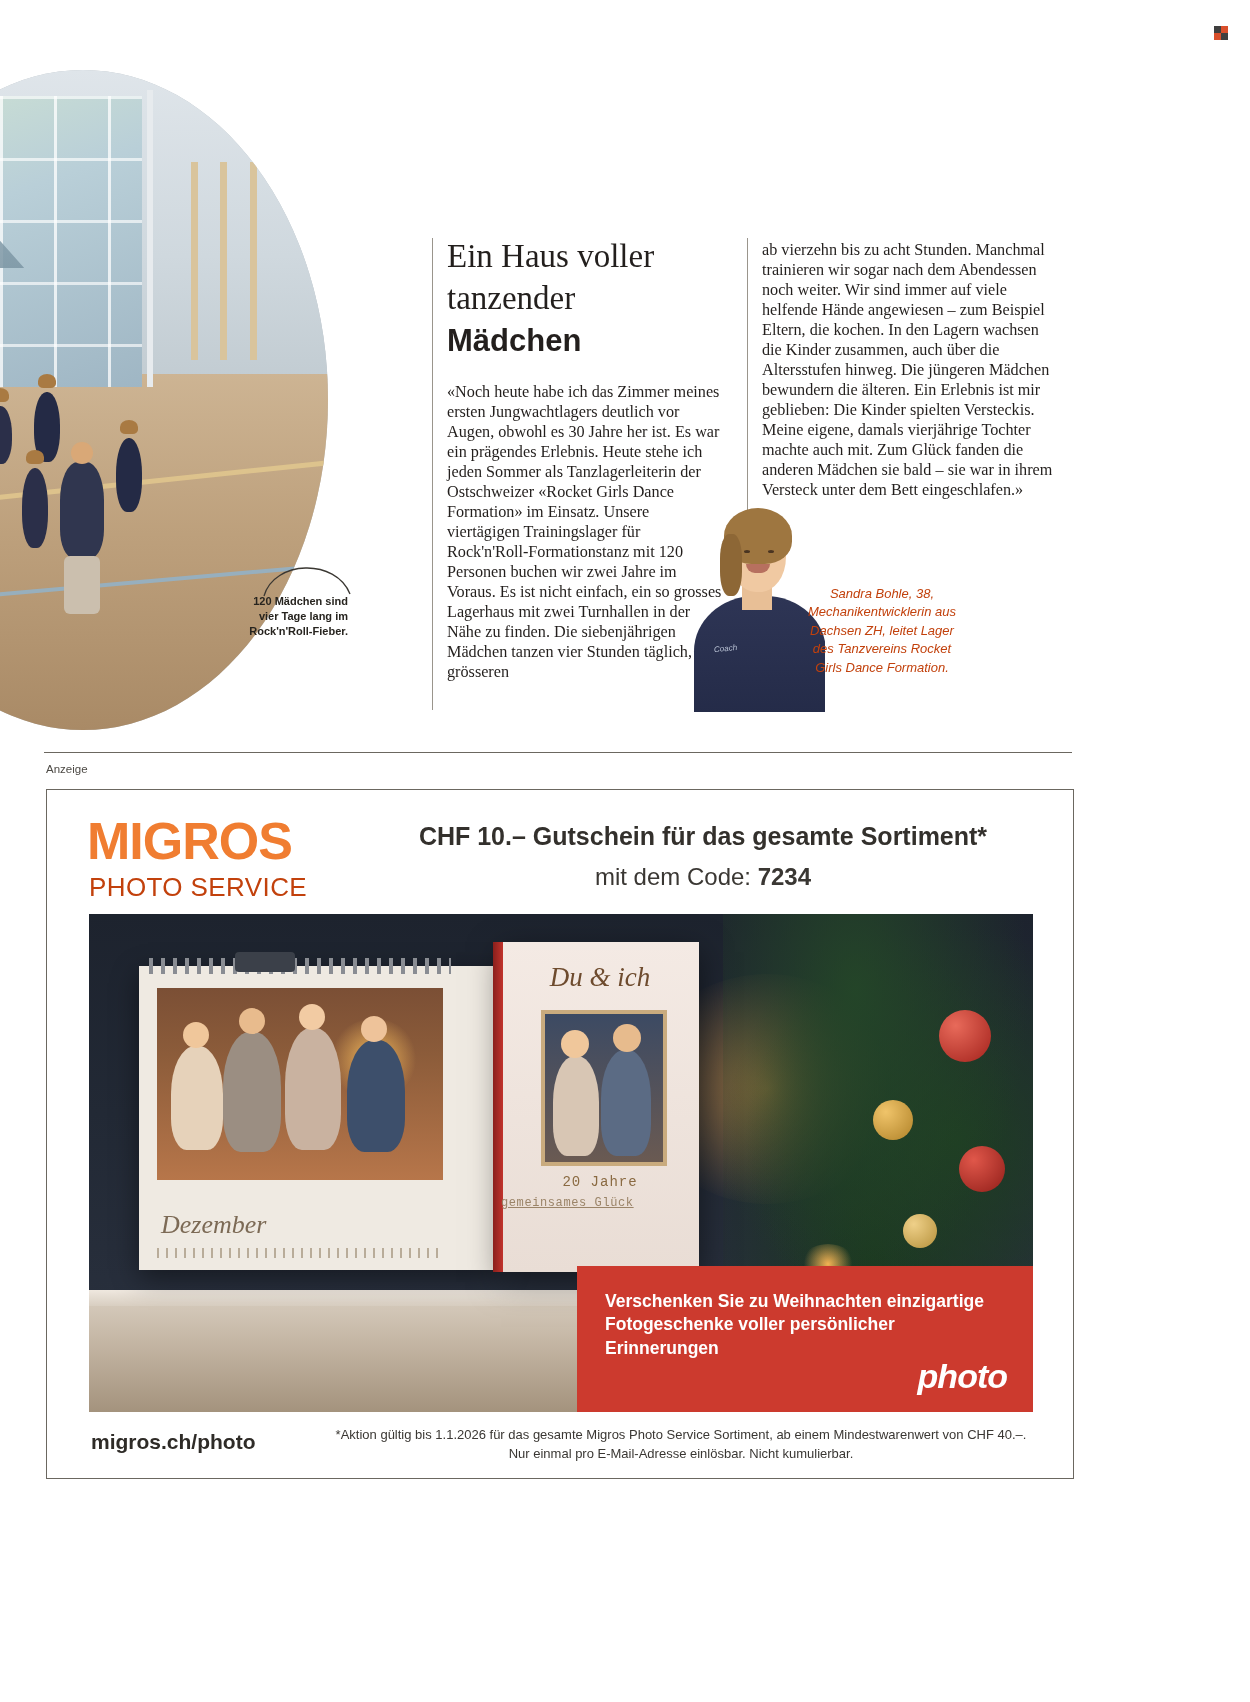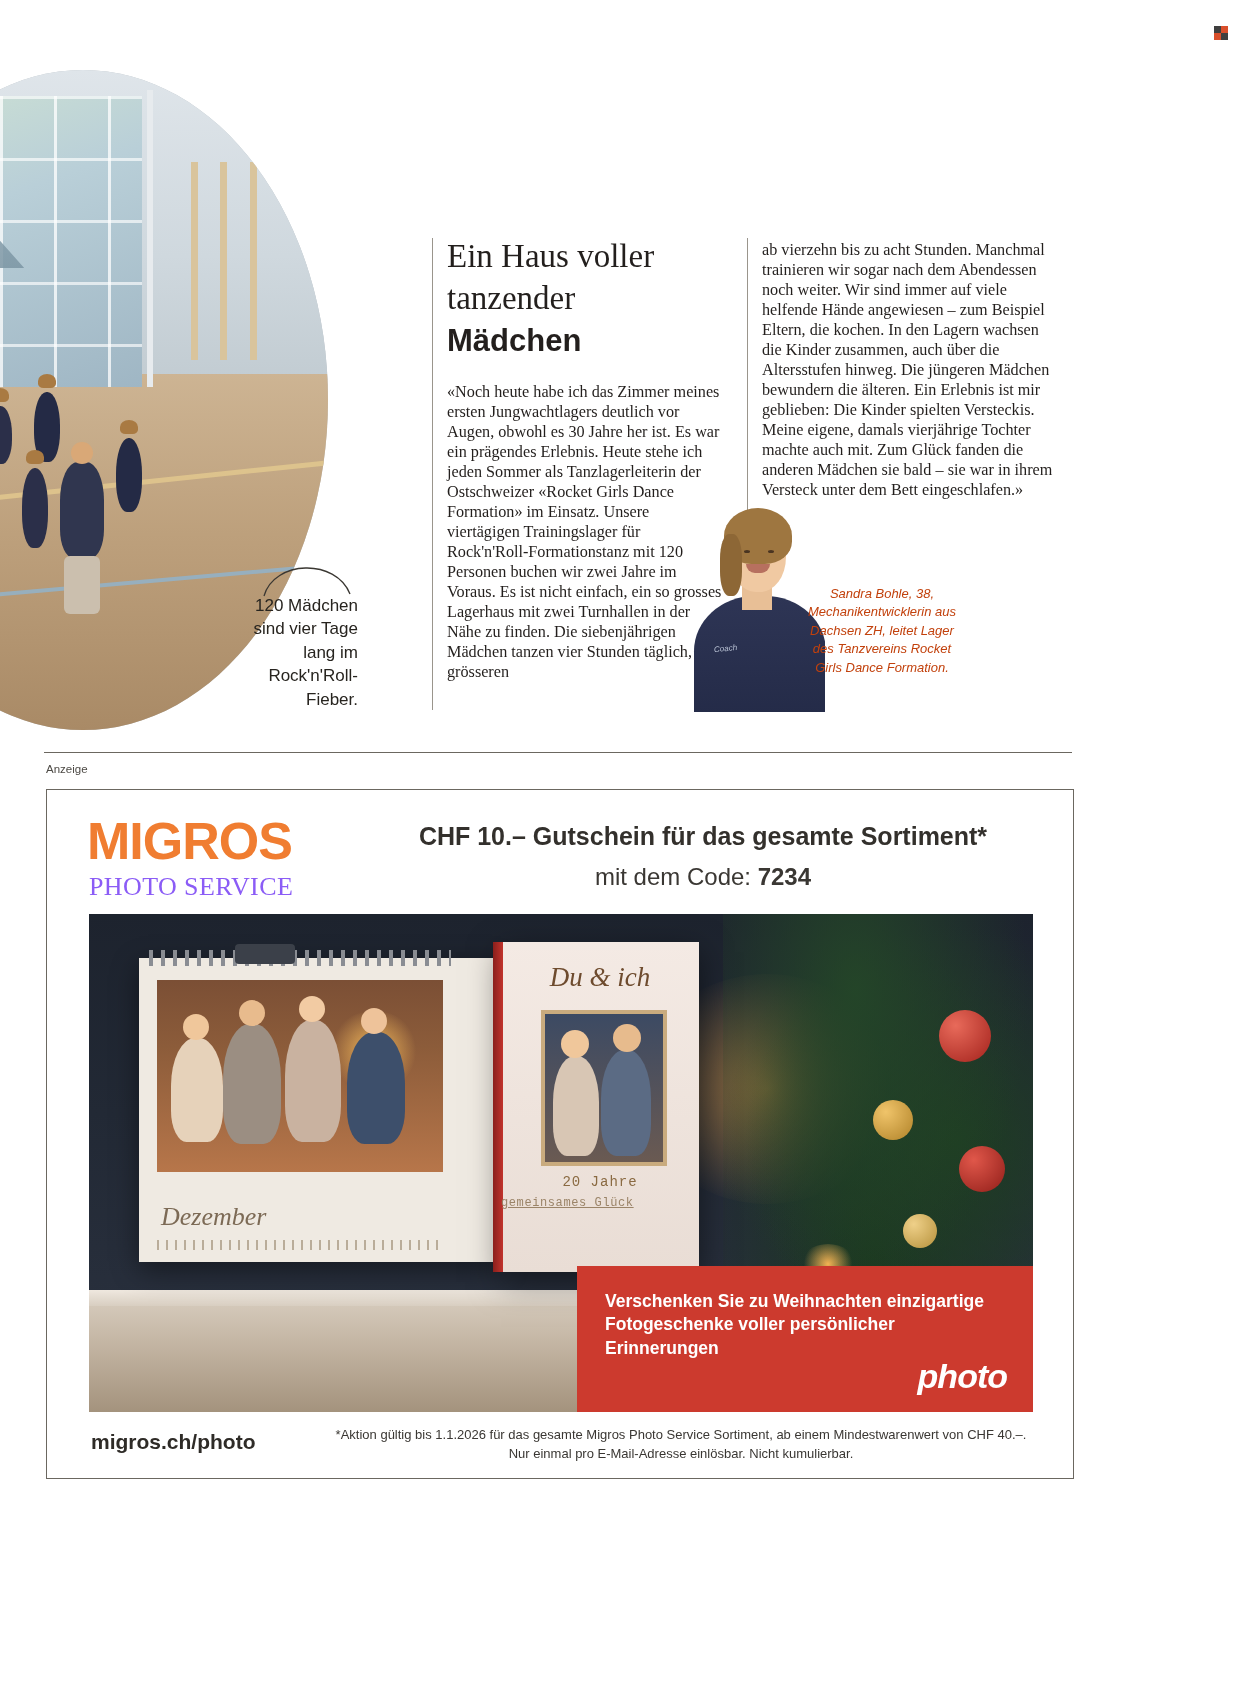--- a/index.html
+++ b/index.html
@@ -72,22 +72,22 @@
   .dancer .hair{position:absolute;left:50%;top:-18px;transform:translateX(-50%);
     width:18px;height:14px;border-radius:50% 50% 30% 30%;background:#a97a42;}
   .boy{position:absolute;background:#30364f;border-radius:40% 40% 30% 30%;}
   .boy .head{position:absolute;left:50%;top:-20px;transform:translateX(-50%);
     width:22px;height:22px;border-radius:50%;background:#d9a877;}
   .boy .pants{position:absolute;left:4px;bottom:-56px;width:calc(100% - 8px);height:58px;
     background:#cbbfae;border-radius:6px;}
 
   
   .photo-cap{
-    position:absolute;left:250px;top:594px;width:108px;
-    text-align:right;font-size:17px;font-weight:400;line-height:1.38;color:#27241f;
+    position:absolute;left:240px;top:594px;width:108px;
+    text-align:right;font-size:11px;font-weight:700;line-height:1.38;color:#27241f;
   }
   .cap-arc{position:absolute;left:262px;top:556px;width:90px;height:42px;}
 
   
   .headline{
     position:absolute;left:447px;top:236px;width:270px;
     font-family:"Liberation Serif", serif;
     font-size:33px;line-height:1.27;color:#231f1d;font-weight:400;
   }
   .headline .bold{font-family:"Liberation Sans", sans-serif;font-weight:700;font-size:31px;}
@@ -136,21 +136,21 @@
   .adbox{
     position:absolute;left:46px;top:789px;width:1026px;height:688px;
     border:1.2px solid #6b6760;background:#fff;
   }
   .migros-logo{
     position:absolute;left:40px;top:25px;
     font-size:52px;font-weight:700;color:#f07d31;letter-spacing:-1px;line-height:1;
   }
   .migros-sub{
     position:absolute;left:42px;top:82px;
-    font-size:26px;font-weight:400;color:#8b5cf6;letter-spacing:.4px;font-family:Liberation Serif, serif;
+    font-size:26px;font-weight:400;color:#c2410c;letter-spacing:.4px;
   }
   .ad-head{
     position:absolute;left:326px;top:32px;width:660px;text-align:center;
     font-size:25px;font-weight:700;color:#33302c;
   }
   .ad-sub{
     position:absolute;left:326px;top:73px;width:660px;text-align:center;
     font-size:24px;font-weight:400;color:#3a3733;
   }
   .ad-sub b{font-weight:700;}
@@ -161,21 +161,21 @@
     background:linear-gradient(180deg,#1d232e 0%,#222935 40%,#2b3240 100%);
   }
   .scene-shelf{position:absolute;left:0;bottom:0;width:100%;height:120px;
     background:linear-gradient(180deg,#d9cfc1 0%,#c5b7a5 40%,#a4937d 100%);}
   .scene-shelf-edge{position:absolute;left:0;bottom:106px;width:100%;height:16px;
     background:linear-gradient(180deg,#efe8df,#d8cec1);}
   .scene-glow{position:absolute;left:58%;top:12%;width:260px;height:230px;border-radius:50%;
     background:radial-gradient(circle,rgba(255,176,74,.55),rgba(255,150,40,0) 70%);}
 
   .calendar{
-    position:absolute;left:50px;top:44px;width:362px;height:304px;
+    position:absolute;left:50px;top:52px;width:362px;height:304px;
     background:#efeae2;box-shadow:0 8px 26px rgba(0,0,0,.45);
   }
   .cal-rings{position:absolute;left:10px;top:-8px;width:302px;height:16px;
     background:repeating-linear-gradient(90deg,#8a8d93 0 4px,transparent 4px 12px);}
   .cal-bar{position:absolute;left:96px;top:-14px;width:60px;height:20px;
     background:#3b4049;border-radius:4px;}
   .cal-photo{position:absolute;left:18px;top:22px;width:286px;height:192px;
     background:linear-gradient(180deg,#7b4f35 0%,#8c5c3a 35%,#b7764a 100%);overflow:hidden;}
   .cal-fire{position:absolute;left:60%;top:16%;width:90px;height:80px;border-radius:50%;
     background:radial-gradient(circle,rgba(255,196,96,.9),rgba(255,140,40,0) 70%);}

